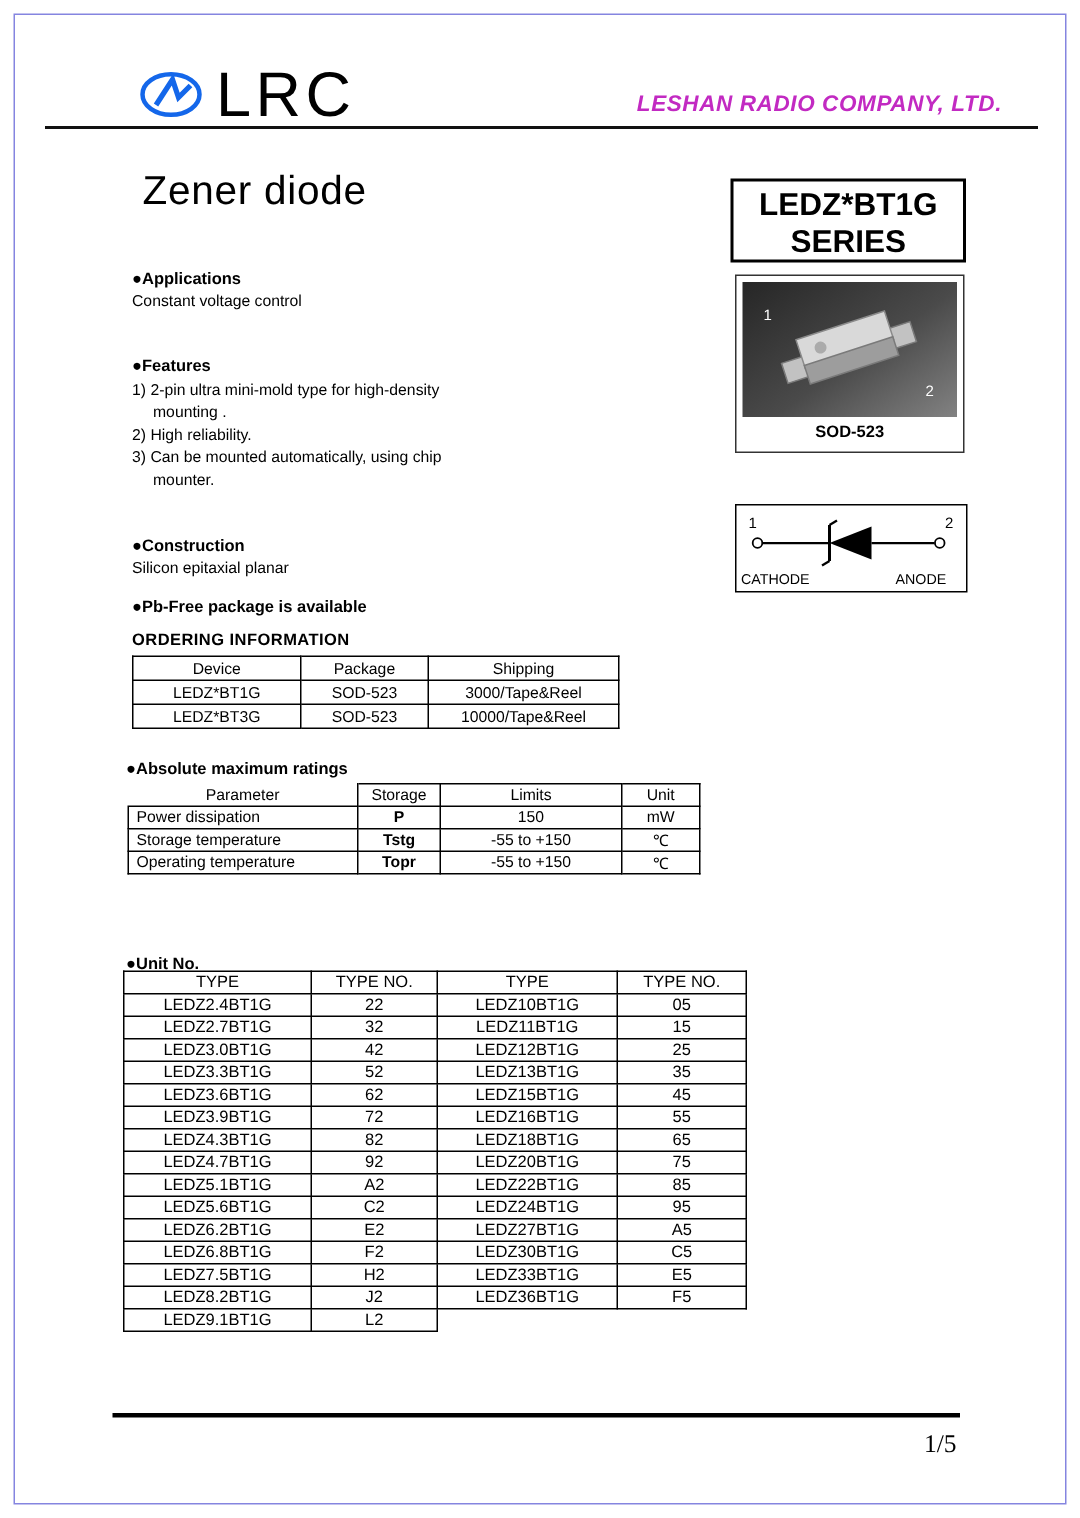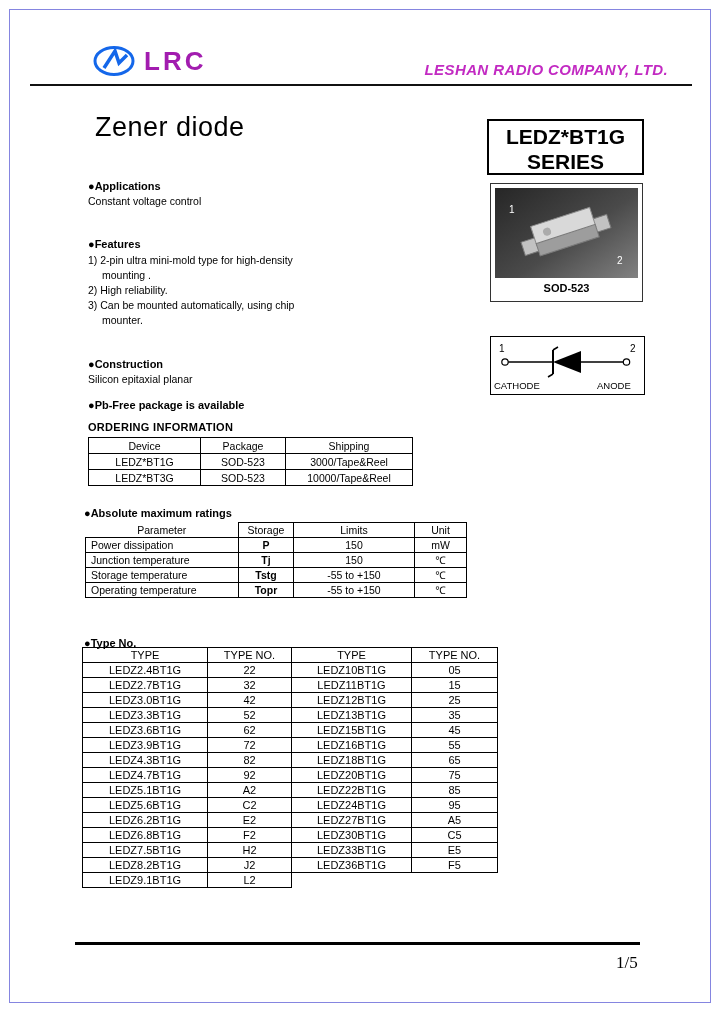--- a/index.html
+++ b/index.html
@@ -6,21 +6,21 @@
   body{
     width:720px;height:1012px;position:relative;overflow:hidden;
     background:#ffffff;color:#000;
     font-family:"Liberation Sans",sans-serif;
   }
   .abs{position:absolute}
   .frame{position:absolute;left:9px;top:9px;right:9px;bottom:9px;border:1px solid #8585e0;pointer-events:none}
 
   
   .logo-wrap{left:92px;top:42px;display:flex;align-items:center;gap:6px}
-  .logo-text{font-size:26px;font-weight:bold;color:#a21caf;letter-spacing:3px;line-height:1}
+  .logo-text{font-size:42px;font-weight:normal;color:#000000;letter-spacing:3px;line-height:1}
   .company{top:61px;right:52px;font-family:Liberation Sans, sans-serif;font-style:italic;font-weight:bold;
            font-size:15px;color:#c22ac2;letter-spacing:0.4px}
   .header-rule{left:30px;right:28px;top:84px;height:2px;background:#111}
 
   .doc-title{left:95px;top:112px;font-size:27px;letter-spacing:0.5px;font-weight:normal}
 
   .series-box{left:487px;top:119px;width:157px;height:56px;border:2px solid #000;
               text-align:center;font-weight:bold;font-size:21px;line-height:1.18;padding-top:4px;box-sizing:border-box}
 
   
@@ -187,41 +187,35 @@
     </tr>
   </thead>
   <tbody>
       <tr>
         <td>Power dissipation</td>
         <td>P</td>
         <td>150</td>
         <td>mW</td>
       </tr>
       <tr>
-        <td>Junction temperature</td>
-        <td>Tj</td>
-        <td>150</td>
-        <td>℃</td>
-      </tr>
-      <tr>
         <td>Storage temperature</td>
         <td>Tstg</td>
         <td>-55 to +150</td>
         <td>℃</td>
       </tr>
       <tr>
         <td>Operating temperature</td>
         <td>Topr</td>
         <td>-55 to +150</td>
         <td>℃</td>
       </tr>
     </tbody>
 </table>
 
-<div class="abs sec-head types-title">●Type No.</div>
+<div class="abs sec-head types-title">●Unit No.</div>
 <table class="abs types-table">
   <colgroup>
       <col style="width:125px">
       <col style="width:84px">
       <col style="width:120px">
       <col style="width:86px">
     </colgroup>
   <thead>
     <tr>
       <th>TYPE</th>

